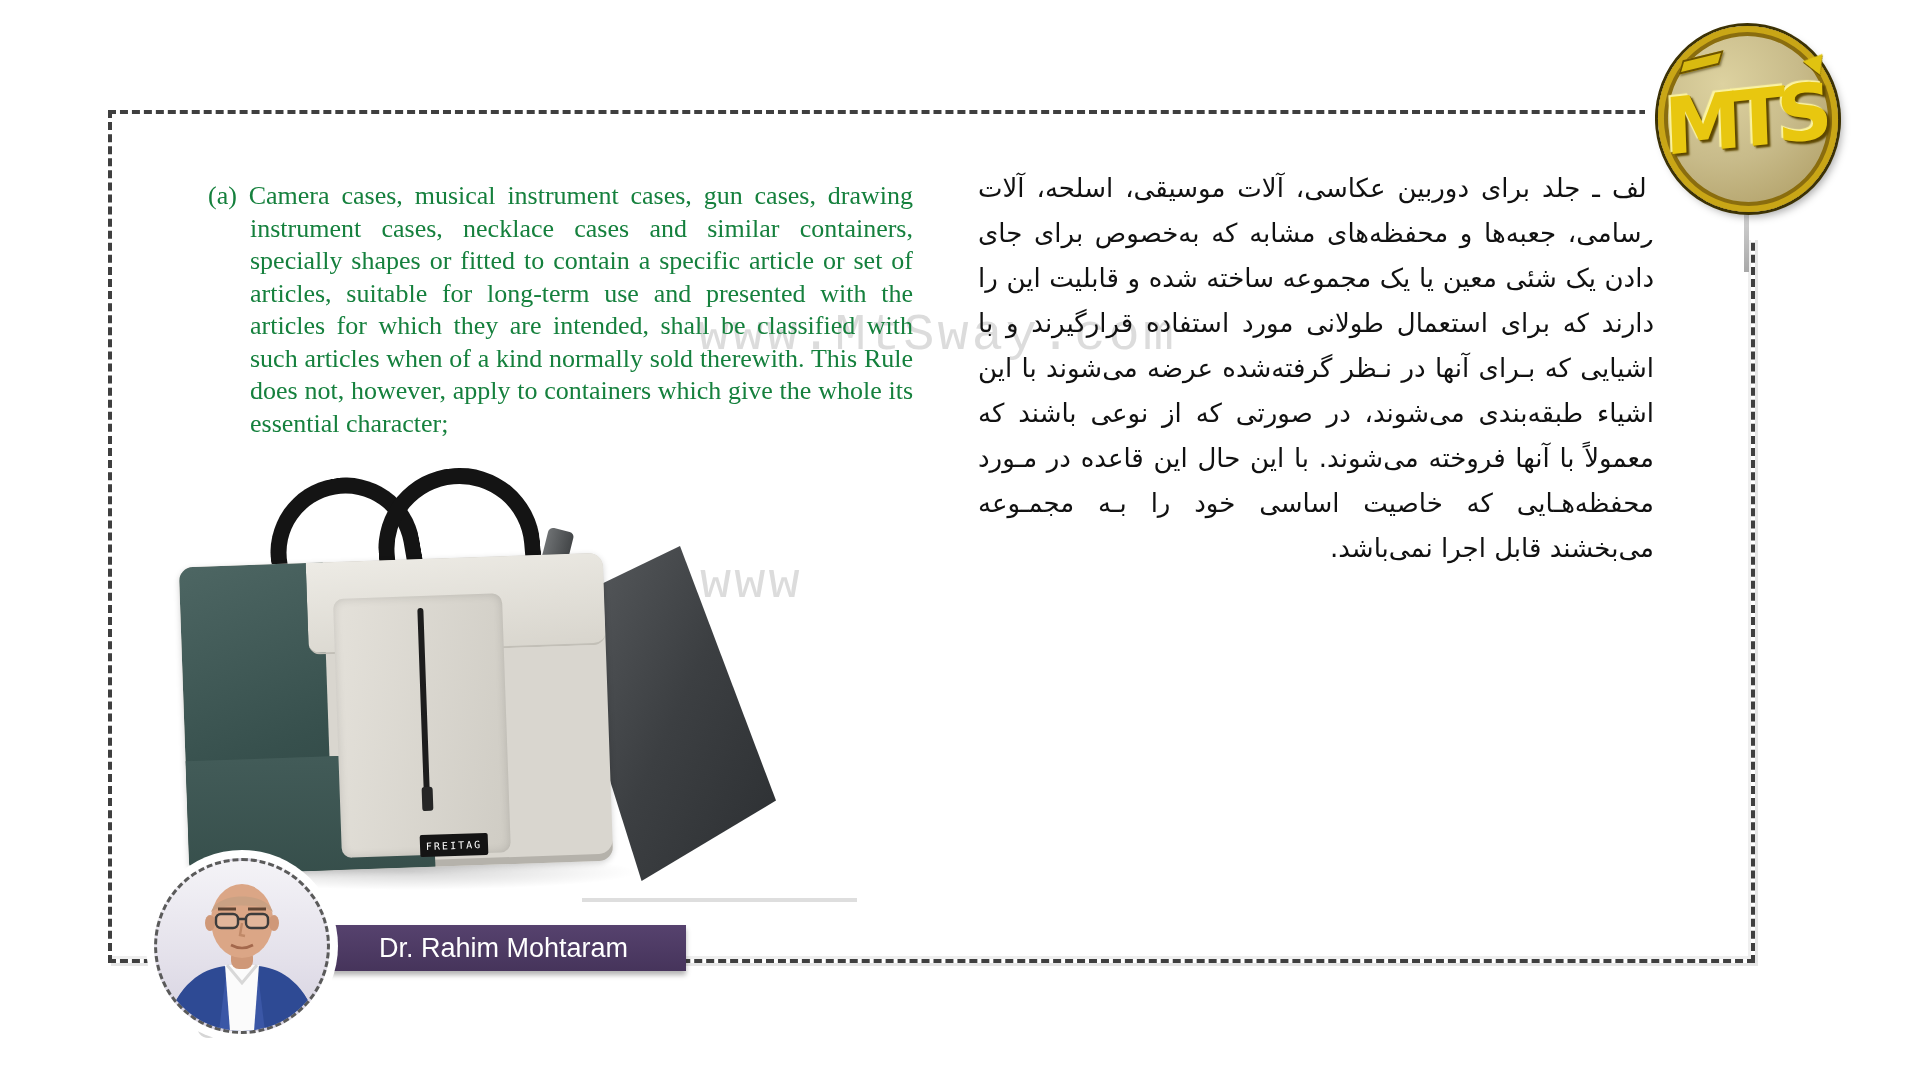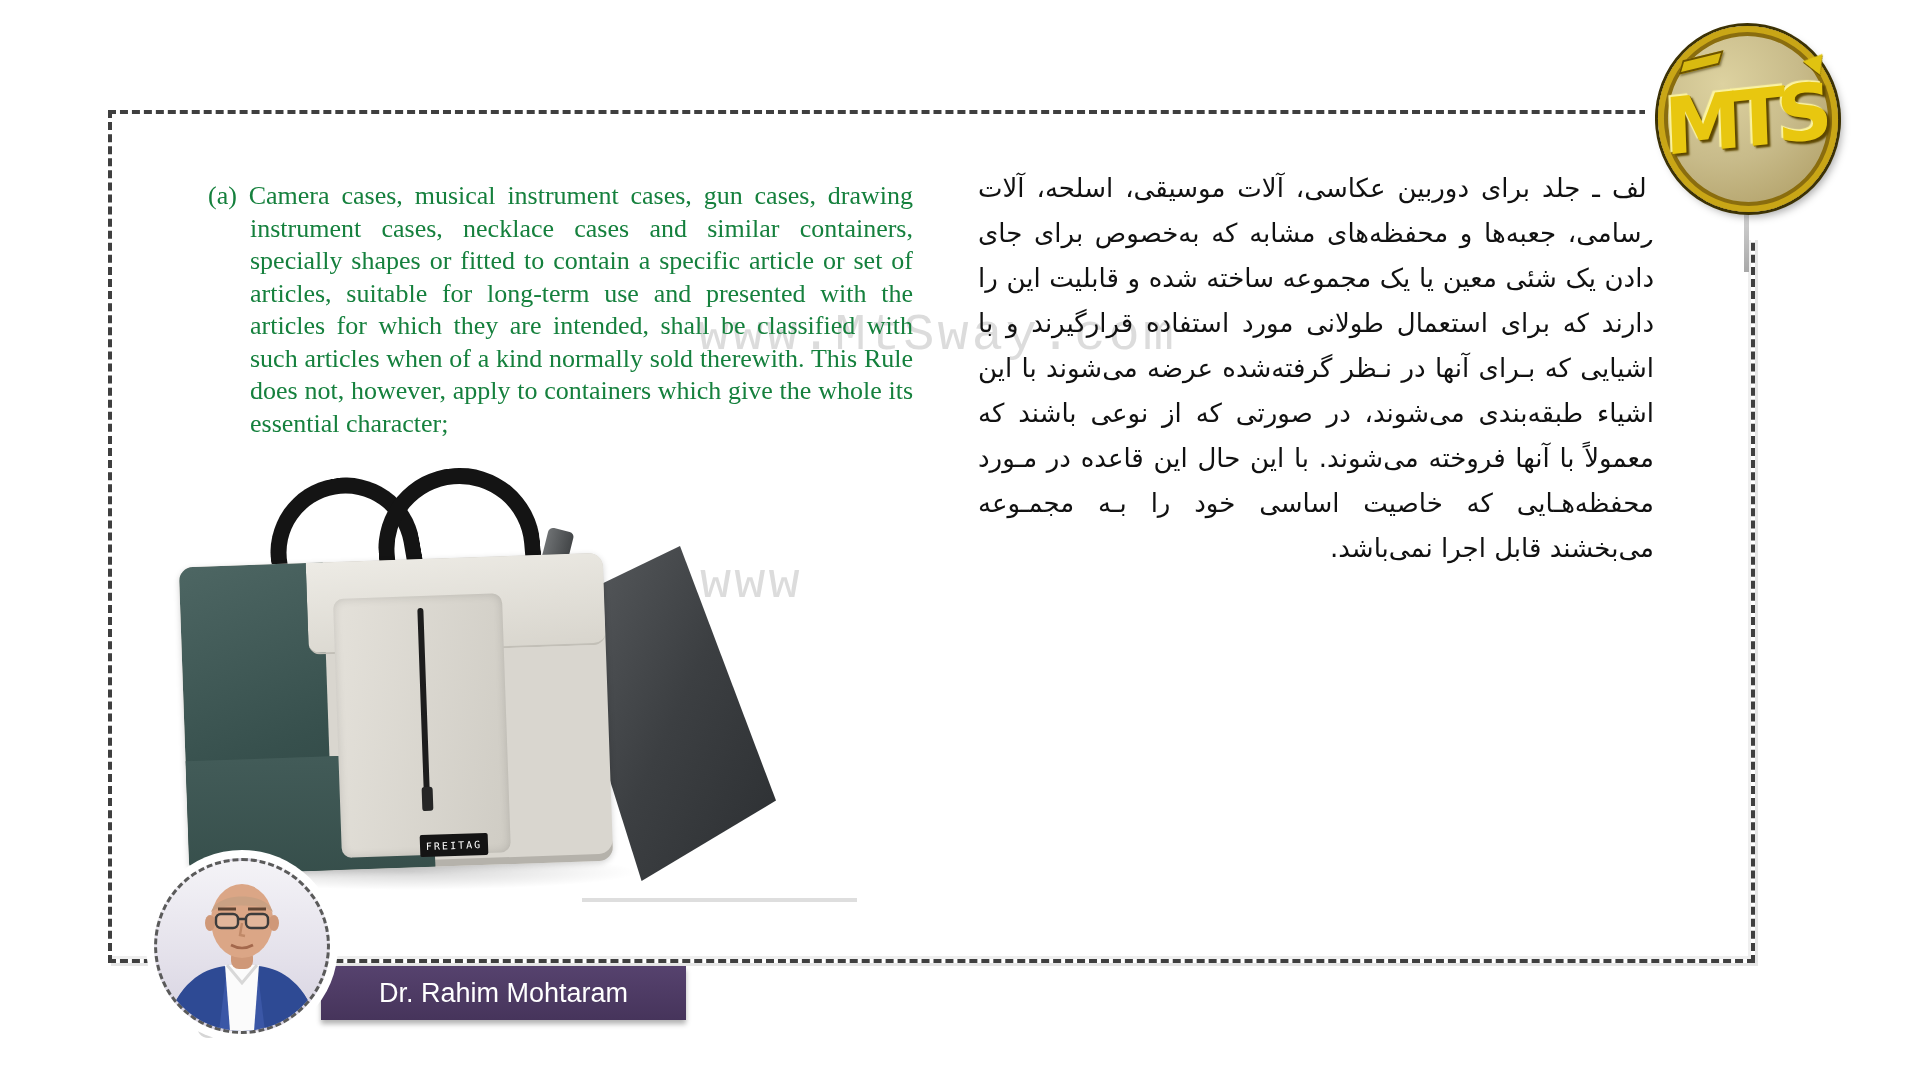--- a/index.html
+++ b/index.html
@@ -89,21 +89,21 @@
                  color:#fff; font-size:10px; letter-spacing:2px; border-radius:2px;
                  display:flex; align-items:center; justify-content:center;
                  font-family:"DejaVu Sans Mono", monospace; transform:rotate(-2deg); }
 
   
   .avatar-wrap { left:146px; top:850px; width:192px; height:192px; border-radius:50%;
                  background:#fff; z-index:6; display:flex; align-items:center; justify-content:center; }
   .avatar-circle { width:176px; height:176px; border-radius:50%; border:3px dashed #5a5a5a;
                    overflow:hidden;
                    background:linear-gradient(180deg,#f4f3f7 0%,#e3e0ea 60%,#d6d2e0 100%); }
-  .banner { left:321px; top:966px; width:365px; height:54px; z-index:5;
+  .banner { left:321px; top:925px; width:365px; height:46px; z-index:5;
             background:linear-gradient(180deg,#56426e,#46345b);
             box-shadow:0 4px 5px rgba(0,0,0,.3);
             display:flex; align-items:center; justify-content:center; }
   .banner-text { color:#fff; font-size:27px; font-family:"Liberation Sans", sans-serif; }
 </style>
 </head>
 <body>
 
 <div class="abs frame"></div>
 

